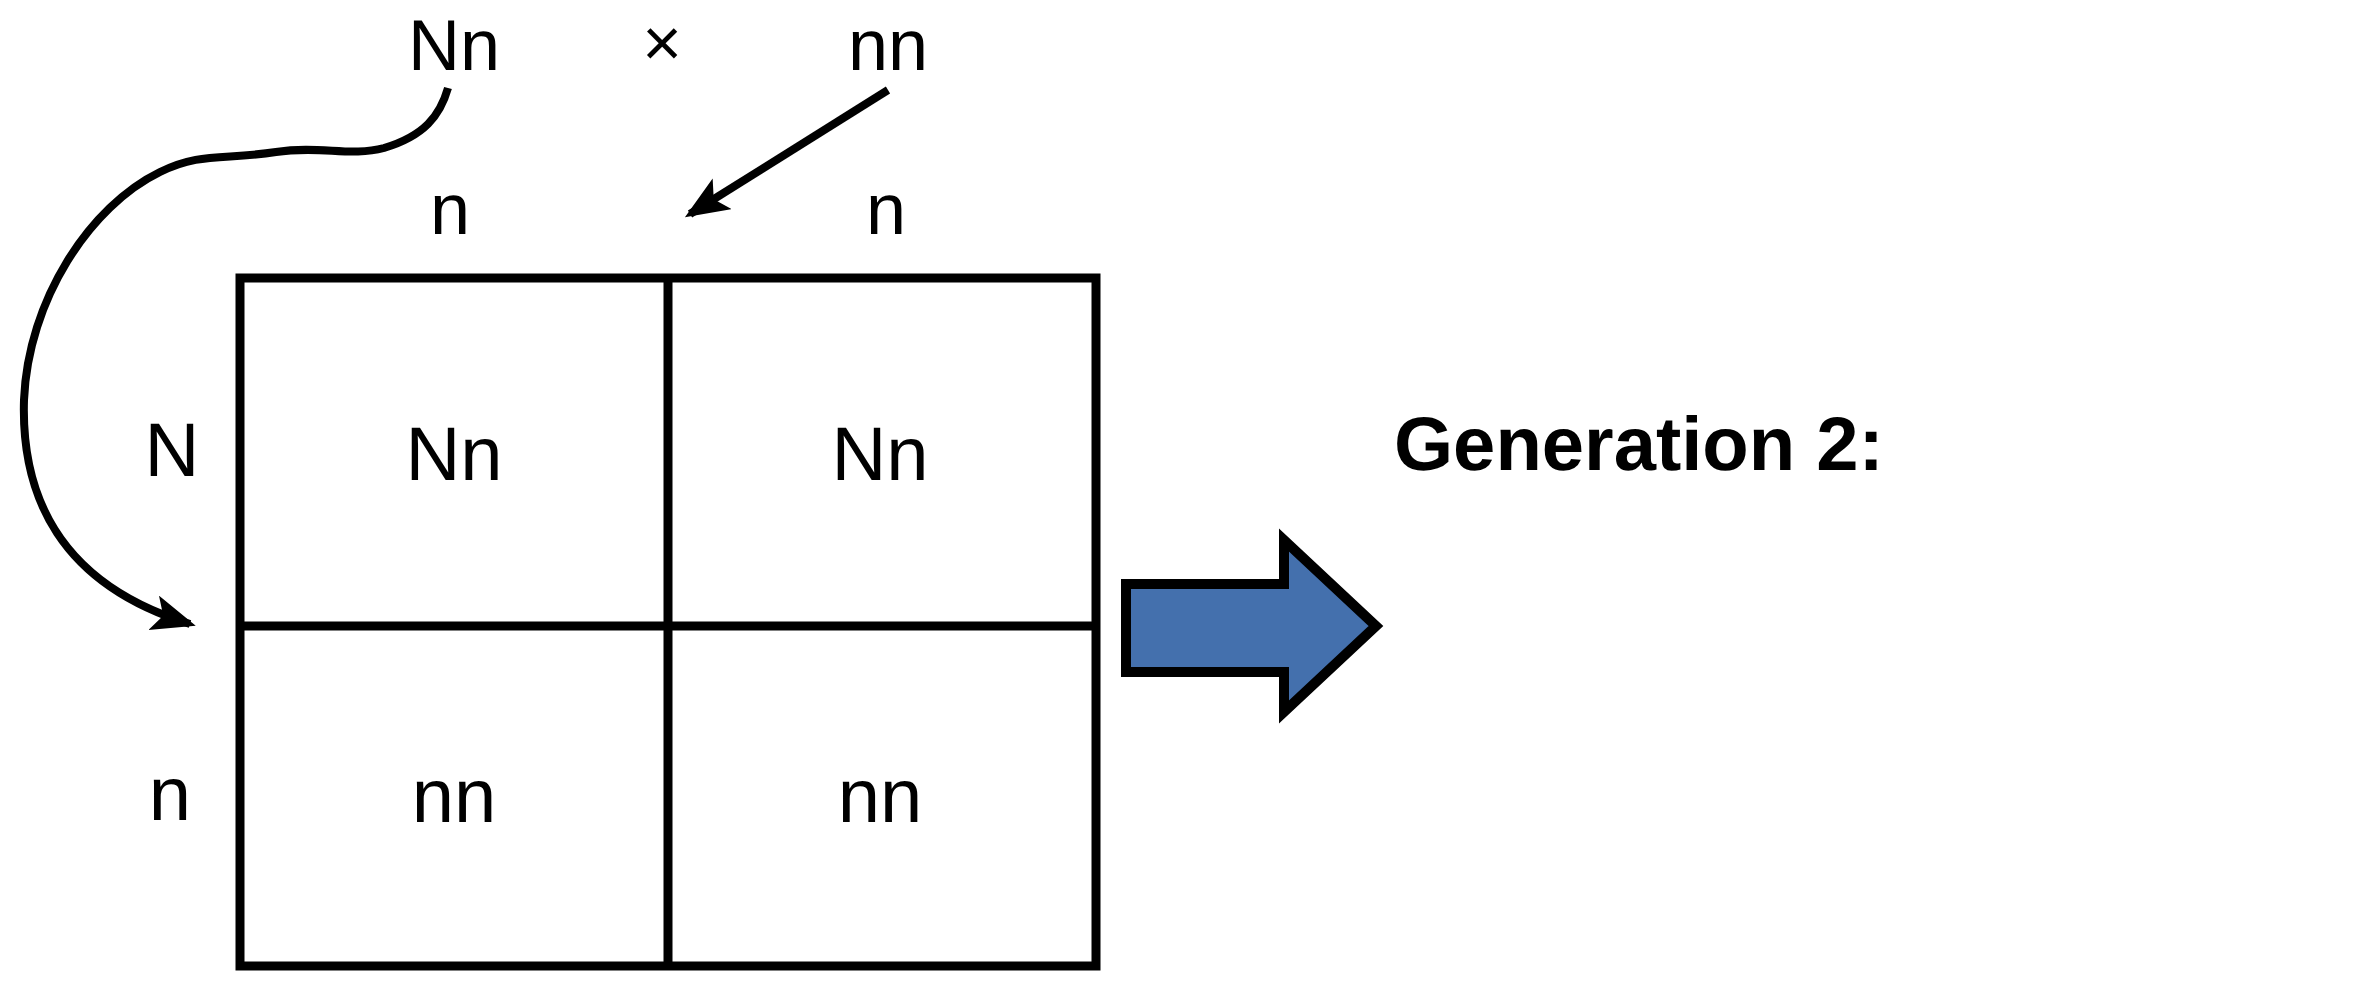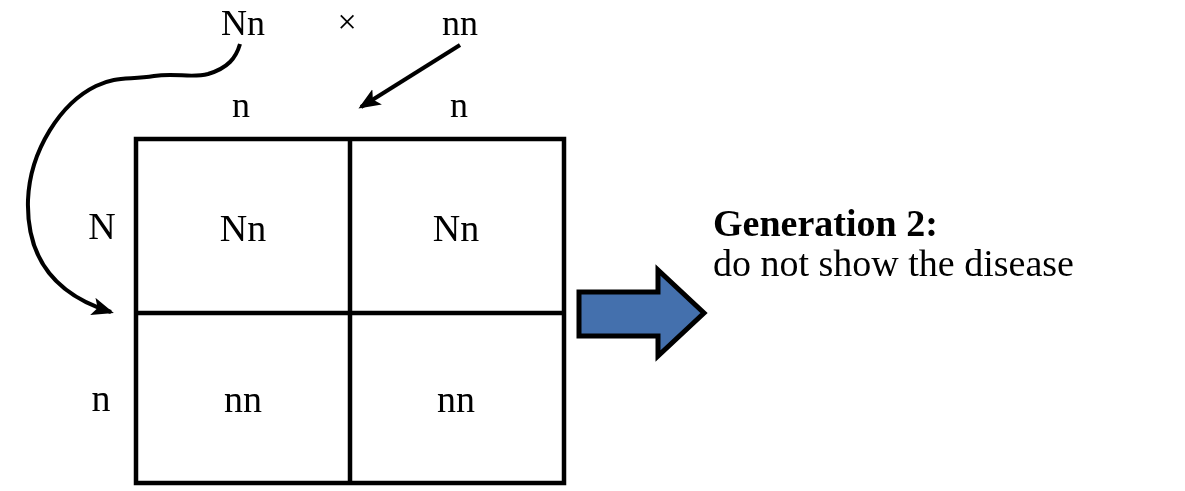--- a/index.html
+++ b/index.html
@@ -5,24 +5,23 @@
   html, body {
     margin: 0;
     padding: 0;
     background: #ffffff;
   }
   #canvas {
     position: relative;
     width: 1126px;
     height: 491px;
     background: #ffffff;
-    font-family: Liberation Serif, serif;
+    font-family: Liberation Sans, sans-serif;
     color: #000000;
     overflow: hidden;
-    margin-left: 16px;
   }
   #lineart {
     position: absolute;
     left: 0;
     top: 0;
     width: 1185px;
     height: 491px;
   }
   .label {
     position: absolute;
@@ -89,18 +88,15 @@
 
   <div class="label" style="left:227px; top:228px;">Nn</div>
   <div class="label" style="left:440px; top:228px;">Nn</div>
   <div class="label" style="left:227px; top:399px;">nn</div>
   <div class="label" style="left:440px; top:399px;">nn</div>
 
   <div class="caption">
     <div class="cap-line">
       <span class="b">Generation 2:</span>
     </div>
-    <div class="cap-line">
-      <span>do not show the disease</span>
-    </div>
   </div>
 
 </div>
 
 </body></html>

